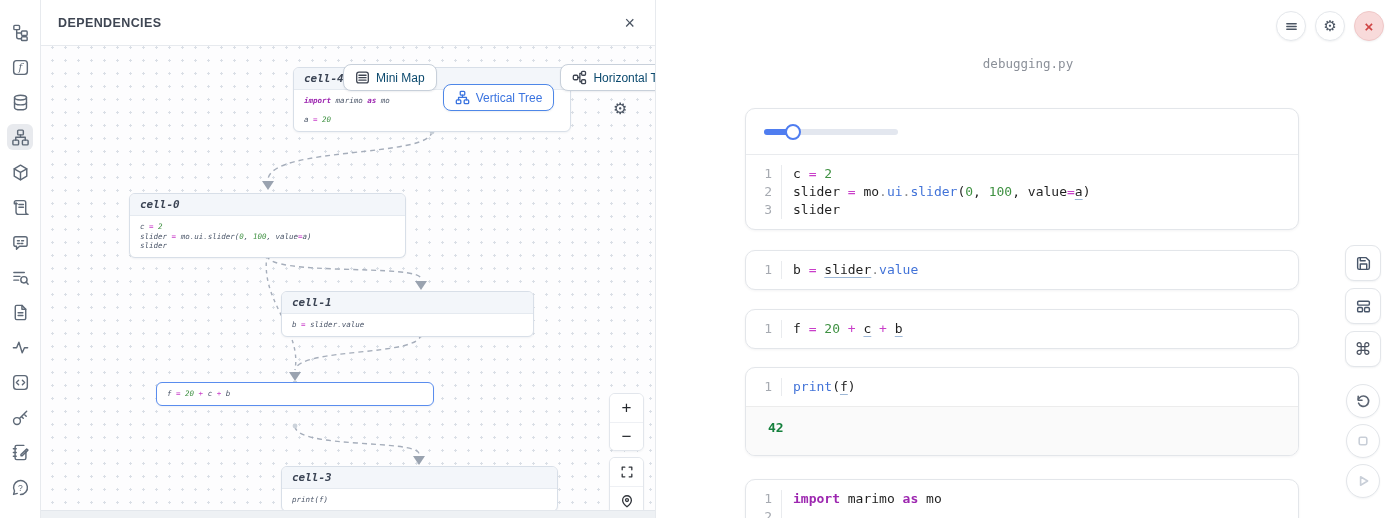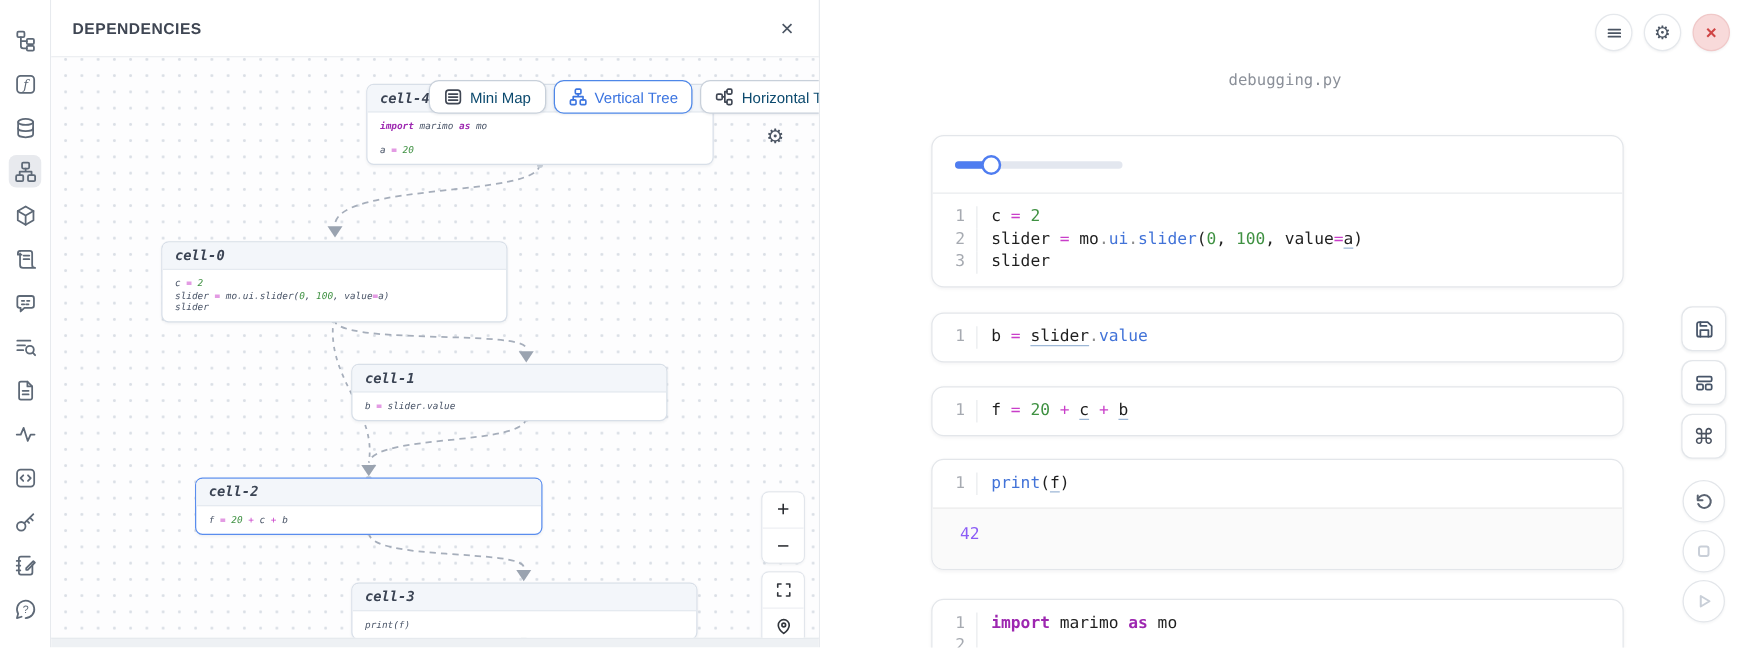--- a/index.html
+++ b/index.html
@@ -40,21 +40,21 @@
     font-size:11px; font-weight:bold; color:#3b4454; font-family:"DejaVu Sans Mono", monospace; }
   .gnode-b { padding:6px 10px; font-family:"DejaVu Sans Mono", monospace; font-size:7.5px;
     line-height:9.5px; color:#4a5568; white-space:pre; }
   .gnode .tk-v { color:#4a5568; } .gnode .tk-p { color:#7b8494; }
 
   .graph-toolbar { position:absolute; left:302px; top:18px; display:flex; gap:6px; }
   .gt-btn { display:flex; align-items:center; gap:6px; height:27px; padding:0 11px; background:#fff;
     border:1px solid #c8d0da; border-radius:8px; font-size:12px; color:#0c4a6e; cursor:pointer;
     box-shadow:0 1px 2px rgba(20,30,50,.07); white-space:nowrap; }
   .gt-btn svg { stroke:#3f4653; fill:none; stroke-width:1.4; stroke-linecap:round; stroke-linejoin:round; }
-  .gt-btn.active { border:1.5px solid #4e87e8; color:#3b74e0; }
+  .gt-btn.active { border:1.5px solid #4e87e8; color:#3b74e0;margin-top:20px; }
   .gt-btn.active svg { stroke:#3b74e0; }
   .canvas-gear { position:absolute; left:572px; top:53px; border:none; background:none; cursor:pointer;
     font-size:16px; color:#4b5563; }
 
   .zoom-controls { position:absolute; left:568px; top:347px; width:35px; display:flex;
     flex-direction:column; gap:6px; }
   .zc-group { background:#fff; border:1px solid #e2e6ec; border-radius:6px; overflow:hidden;
     box-shadow:0 1px 2px rgba(20,30,50,.05); }
   .zc-btn { display:flex; align-items:center; justify-content:center; width:100%; height:28px;
     border:none; background:#fff; cursor:pointer; font-size:17px; color:#26292e; }
@@ -89,21 +89,21 @@
   .code-line { padding-left:11px; white-space:pre; color:#1f1f1f; }
   .tk-v  { color:#1f1f1f; }
   .tk-kw { color:#9d27b0; font-weight:bold; }
   .tk-op { color:#c93ec9; }
   .tk-num{ color:#3f9142; }
   .tk-fn { color:#4273d8; }
   .tk-p  { color:#8c8c8c; }
   .tk-vu { color:#1f1f1f; text-decoration:underline; text-decoration-color:#9db7d6;
     text-decoration-thickness:1px; text-underline-offset:3px; }
   .output { border-top:1px solid #ececec; background:#fafafa; padding:13px 0 20px 22px;
-    font-family:"DejaVu Sans Mono", monospace; font-size:13px; color:#8b5cf6; }
+    font-family:"DejaVu Sans Mono", monospace; font-size:13px; color:#15803d;font-weight:bold; }
 
   .side-actions { position:absolute; left:689px; top:245px; width:36px; display:flex;
     flex-direction:column; align-items:center; }
   .sq-btn { width:36px; height:36px; border-radius:9px; background:#fff; border:1px solid #e3e6ea;
     box-shadow:0 1px 2px rgba(20,30,50,.06); display:flex; align-items:center; justify-content:center;
     cursor:pointer; margin-bottom:7px; font-size:17px; color:#4a5260; }
   .sq-btn svg { stroke:#475569; fill:none; stroke-width:1.5; stroke-linecap:round; stroke-linejoin:round; }
   .rnd-btn { width:34px; height:34px; border-radius:50%; background:#fff; border:1px solid #e3e6ea;
     box-shadow:0 1px 2px rgba(20,30,50,.05); display:flex; align-items:center; justify-content:center;
     cursor:pointer; margin-bottom:6px; }
@@ -242,21 +242,20 @@
           </div>
           <div class="gnode" style="left: 88px; top: 147px; width: 277px;">
             <div class="gnode-h">cell-0</div>
             <div class="gnode-b"><div><span class="tk-v">c </span><span class="tk-op">= </span><span class="tk-num">2</span></div><div><span class="tk-v">slider </span><span class="tk-op">= </span><span class="tk-v">mo</span><span class="tk-p">.</span><span class="tk-v">ui</span><span class="tk-p">.</span><span class="tk-v">slider</span><span class="tk-v">(</span><span class="tk-num">0</span><span class="tk-v">, </span><span class="tk-num">100</span><span class="tk-v">, </span><span class="tk-v">value</span><span class="tk-op">=</span><span class="tk-v">a</span><span class="tk-v">)</span></div><div><span class="tk-v">slider</span></div></div>
           </div>
           <div class="gnode" style="left: 240px; top: 245px; width: 253px;">
             <div class="gnode-h">cell-1</div>
             <div class="gnode-b"><div><span class="tk-v">b </span><span class="tk-op">= </span><span class="tk-v">slider</span><span class="tk-p">.</span><span class="tk-v">value</span></div></div>
           </div>
           <div class="gnode selected" style="left: 115px; top: 336px; width: 278px;">
-            <div class="gnode-h">cell-2</div>
             <div class="gnode-b"><div><span class="tk-v">f </span><span class="tk-op">= </span><span class="tk-num">20</span><span class="tk-op"> + </span><span class="tk-v">c</span><span class="tk-op"> + </span><span class="tk-v">b</span></div></div>
           </div>
           <div class="gnode" style="left: 240px; top: 420px; width: 277px;">
             <div class="gnode-h">cell-3</div>
             <div class="gnode-b"><div><span class="tk-v">print</span><span class="tk-v">(</span><span class="tk-v">f</span><span class="tk-v">)</span></div></div>
           </div>
         </div>
 
       <div class="graph-toolbar">
         <button class="gt-btn">

